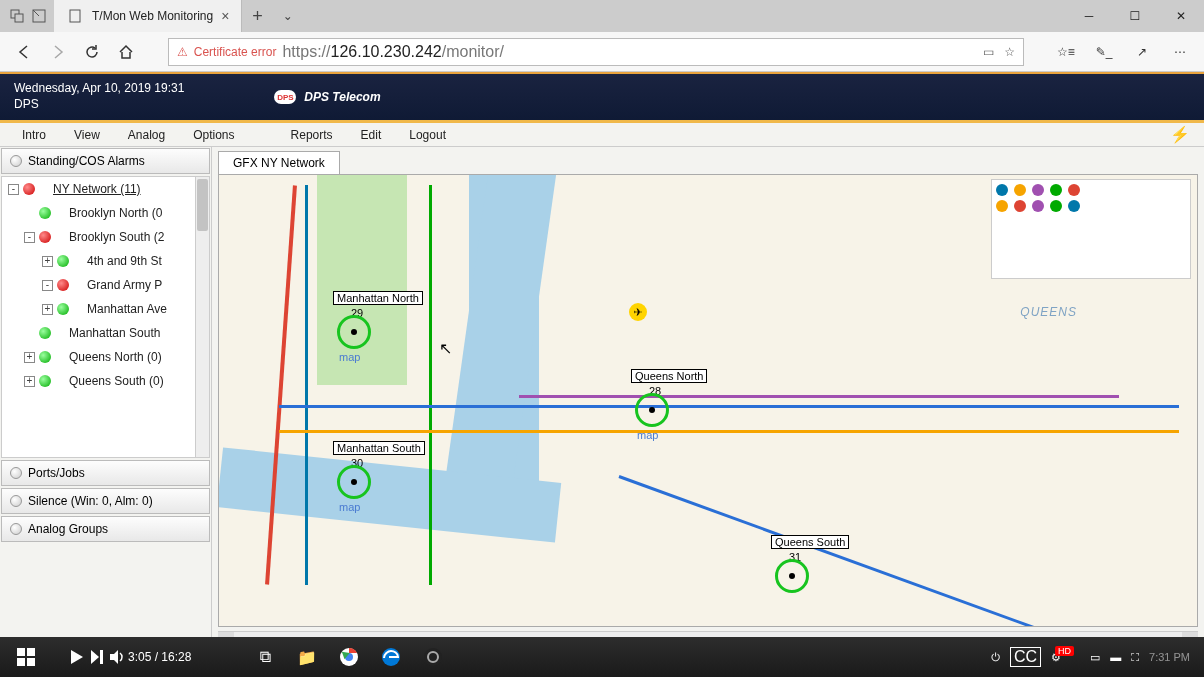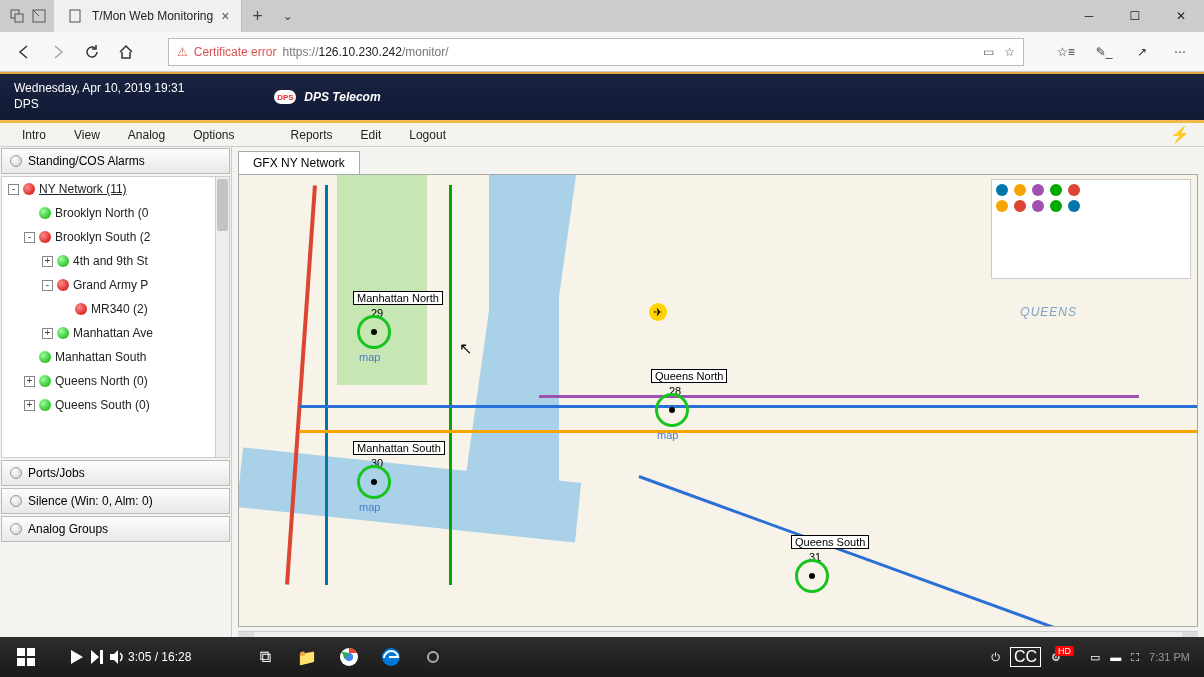--- a/index.html
+++ b/index.html
@@ -14,21 +14,21 @@
 .tab-close { color: #555; font-size: 14px; cursor: pointer; }
 .titlebar-new { padding: 0 10px; color: #444; font-size: 18px; }
 .window-controls { margin-left: auto; display: flex; }
 .window-btn { width: 46px; height: 32px; display: flex; align-items: center; justify-content: center; color: #222; font-size: 12px; }
 
 .browser-toolbar { height: 40px; background: #f7f7f7; display: flex; align-items: center; padding: 0 12px; gap: 10px; border-bottom: 1px solid #ccc; }
 .tool-btn { width: 24px; height: 24px; display: inline-flex; align-items: center; justify-content: center; color: #333; cursor: pointer; }
 .addr-bar { flex: 1; height: 28px; border: 1px solid #bbb; background: #fff; display: flex; align-items: center; padding: 0 8px; gap: 6px; margin: 0 20px; }
 .cert-icon { color: #d9534f; font-size: 12px; }
 .cert-text { color: #d9534f; font-size: 12px; }
-.url-text { color: #777; font-size: 12px; }
+.url-text { color: #777; font-size: 16px; }
 .addr-icons { margin-left: auto; display: flex; gap: 10px; color: #555; }
 .toolbar-right { display: flex; gap: 14px; color: #555; }
 
 
 .app-header { height: 48px; background: linear-gradient(#1a2340,#0f1a35); color: #fff; display: flex; align-items: center; padding: 0 14px; font-size: 12px; border-top: 2px solid #e8a33d; }
 .hdr-left { line-height: 1.3; }
 .hdr-center { display: flex; align-items: center; gap: 8px; margin-left: 90px; }
 .dps-logo { width: 22px; height: 14px; background: #fff; border-radius: 7px; display: inline-flex; align-items: center; justify-content: center; color: #d33; font-size: 8px; font-weight: bold; }
 .hdr-right { margin-left: auto; text-align: right; line-height: 1.3; }
 .hdr-right .lbl { color: #fff; }
@@ -36,41 +36,41 @@
 
 .accent-bar { height: 3px; background: #f0b84a; }
 
 
 .menu-bar { height: 24px; background: #f3f3f0; border-bottom: 1px solid #ccc; display: flex; align-items: center; padding: 0 10px; gap: 4px; }
 .menu-item { padding: 2px 12px; color: #222; cursor: pointer; }
 .menu-right-icon { margin-left: auto; margin-right: 4px; color: #2a8; font-size: 16px;}
 
 
 .app-body { display: flex; height: 502px; background: #f3f3f0; }
-.sidebar { width: 232px; background: #f3f3f0; display: flex; flex-direction: column; border-right: 1px solid #ccc;}
+.sidebar { width: 212px; background: #f3f3f0; display: flex; flex-direction: column; border-right: 1px solid #ccc;}
 .side-panel-header { display: flex; align-items: center; gap: 6px; padding: 5px 8px; border: 1px solid #bbb; background: linear-gradient(#fdfdfd,#e8e8e8); cursor: pointer; margin:1px;}
 .gfx-hdr { background: linear-gradient(#eaf3fc,#c8ddf5); border: 1px solid #9cbce0; }
 .side-dot { width: 12px; height: 12px; border-radius: 50%; background: radial-gradient(circle at 35% 35%, #fff, #ccc); border: 1px solid #999; }
 .tree { flex: 0 0 auto; background: #fff; border: 1px solid #ccc; margin: 1px; height: 282px; overflow: hidden; position: relative;}
 .tree-inner { position:absolute; inset:0; overflow-y:auto; }
 .tree-scroll { width:14px; background:#eee; position:absolute; right:0; top:0; bottom:0; border-left:1px solid #ccc;}
 .tree-scroll .thumb{ position:absolute; left:1px; right:1px; top:2px; height:52px; background:#c3c3c3; border-radius:2px;}
 .tree-row { display: flex; align-items: center; height: 24px; padding-left: 4px; gap: 4px; white-space: nowrap; cursor:pointer;}
 .tree-row.sel { }
 .tree-row.sel .tlabel { text-decoration: underline; }
 .ind0 { padding-left: 6px; }
 .ind1 { padding-left: 22px; }
 .ind2 { padding-left: 40px; }
 .ind3 { padding-left: 58px; }
 .expander { width: 11px; height: 11px; border: 1px solid #888; display: inline-flex; align-items: center; justify-content: center; font-size: 10px; line-height: 1; color: #444; background: #fff; }
 .noexp { width: 11px; height: 11px; display:inline-block; }
 .status-ball { width: 12px; height: 12px; border-radius: 50%; flex-shrink:0; }
 .red { background: radial-gradient(circle at 35% 35%, #ff8a8a, #c00); }
 .green { background: radial-gradient(circle at 35% 35%, #9bffa0, #0a0); }
-.tlabel { font-size: 12px; color: #222; }
+.tlabel { font-size: 12px; color: #222; margin-left: 14px; }
 
 
 .content { flex: 1; display: flex; flex-direction: column; position: relative; }
 .content-tab { margin: 4px 0 0 6px; }
 .content-tab-inner { display:inline-block; background: #fff; border: 1px solid #aaa; border-bottom: none; padding: 4px 14px; font-size: 12px; }
 .map-wrap { flex:1; margin: 0 6px 4px 6px; border:1px solid #aaa; background: #fff; position: relative; overflow:hidden;}
 .map-bg { position:absolute; inset:0; }
 .water { position:absolute; background:#a9d1e8; }
 .land { position:absolute; background:#f7f3e8; }
 .park { position:absolute; background:#c6e6b3; }
@@ -230,25 +230,20 @@
           <div class="tree-row ind2">
             <span class="expander">+</span>
             <span class="status-ball green"></span>
             <span class="tlabel">4th and 9th St</span>
           </div>
           <div class="tree-row ind2">
             <span class="expander">-</span>
             <span class="status-ball red"></span>
             <span class="tlabel">Grand Army P</span>
           </div>
-          <div class="tree-row ind3">
-            <span class="noexp"></span>
-            <span class="status-ball red"></span>
-            <span class="tlabel">MR340 (2)</span>
-          </div>
           <div class="tree-row ind2">
             <span class="expander">+</span>
             <span class="status-ball green"></span>
             <span class="tlabel">Manhattan Ave</span>
           </div>
           <div class="tree-row ind1">
             <span class="noexp"></span>
             <span class="status-ball green"></span>
             <span class="tlabel">Manhattan South</span>
           </div>

